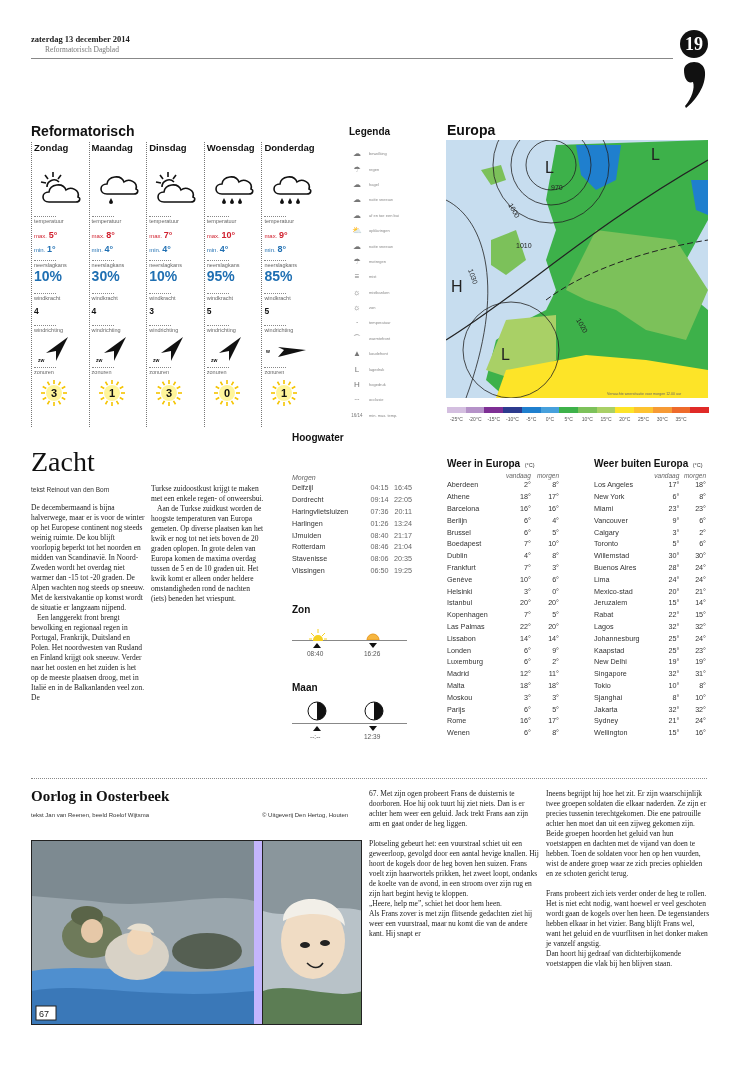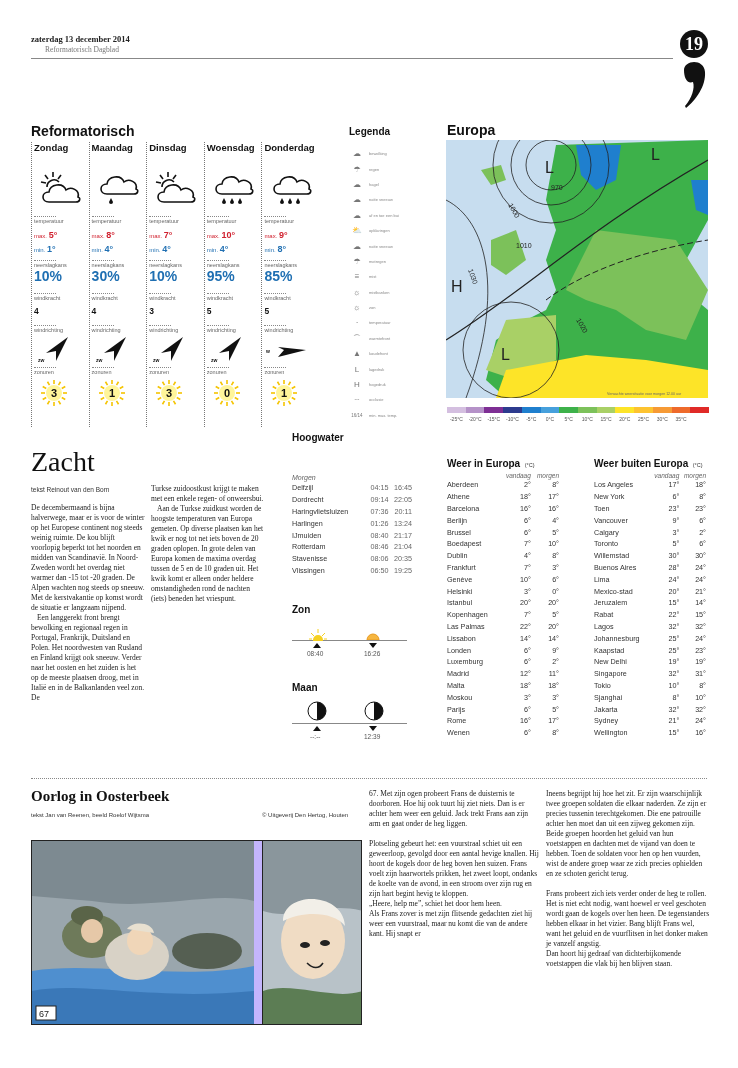--- a/index.html
+++ b/index.html
@@ -673,21 +673,21 @@
         <td>Los Angeles</td>
         <td class="num">17°</td>
         <td class="num">18°</td>
       </tr>
       <tr>
         <td>New York</td>
         <td class="num">6°</td>
         <td class="num">8°</td>
       </tr>
       <tr>
-        <td>Toen</td>
+        <td>Miami</td>
         <td class="num">23°</td>
         <td class="num">23°</td>
       </tr>
       <tr>
         <td>Vancouver</td>
         <td class="num">9°</td>
         <td class="num">6°</td>
       </tr>
       <tr>
         <td>Calgary</td>

